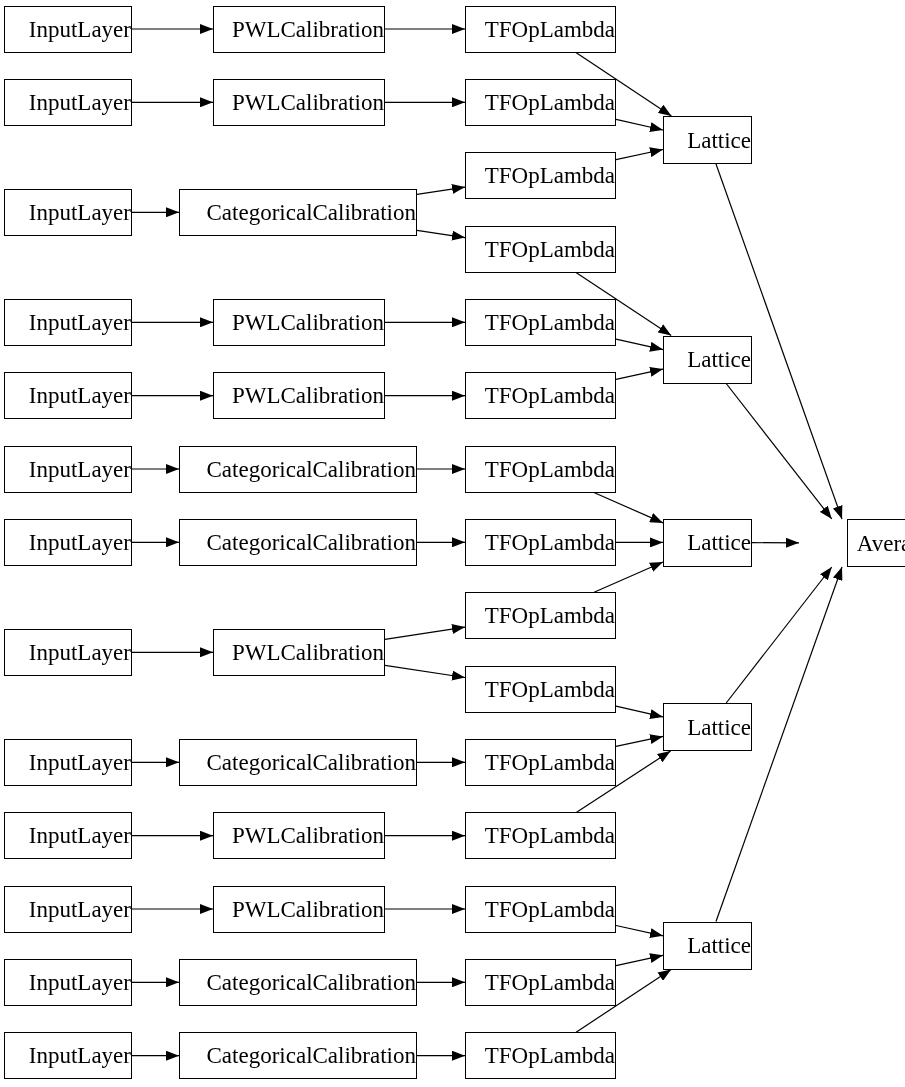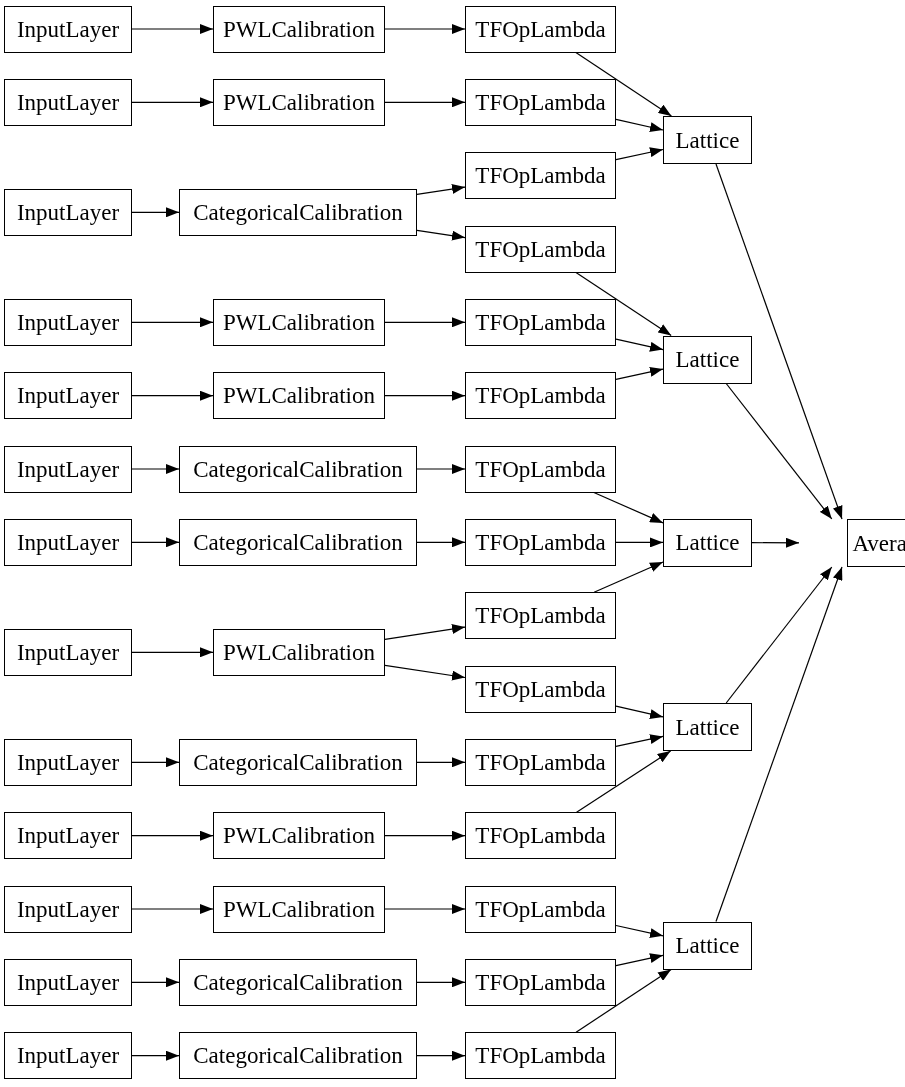--- a/index.html
+++ b/index.html
@@ -21,21 +21,21 @@
     top: 0;
     z-index: 1;
   }
   .node {
     position: absolute;
     box-sizing: border-box;
     border: 1px solid #000000;
     background: #ffffff;
     display: flex;
     align-items: center;
-    justify-content: center;
+    justify-content: flex-end;
     font-size: 23px;
     line-height: 1;
     color: #000000;
     white-space: nowrap;
     z-index: 2;
   }
 </style>
 </head>
 <body>
 

